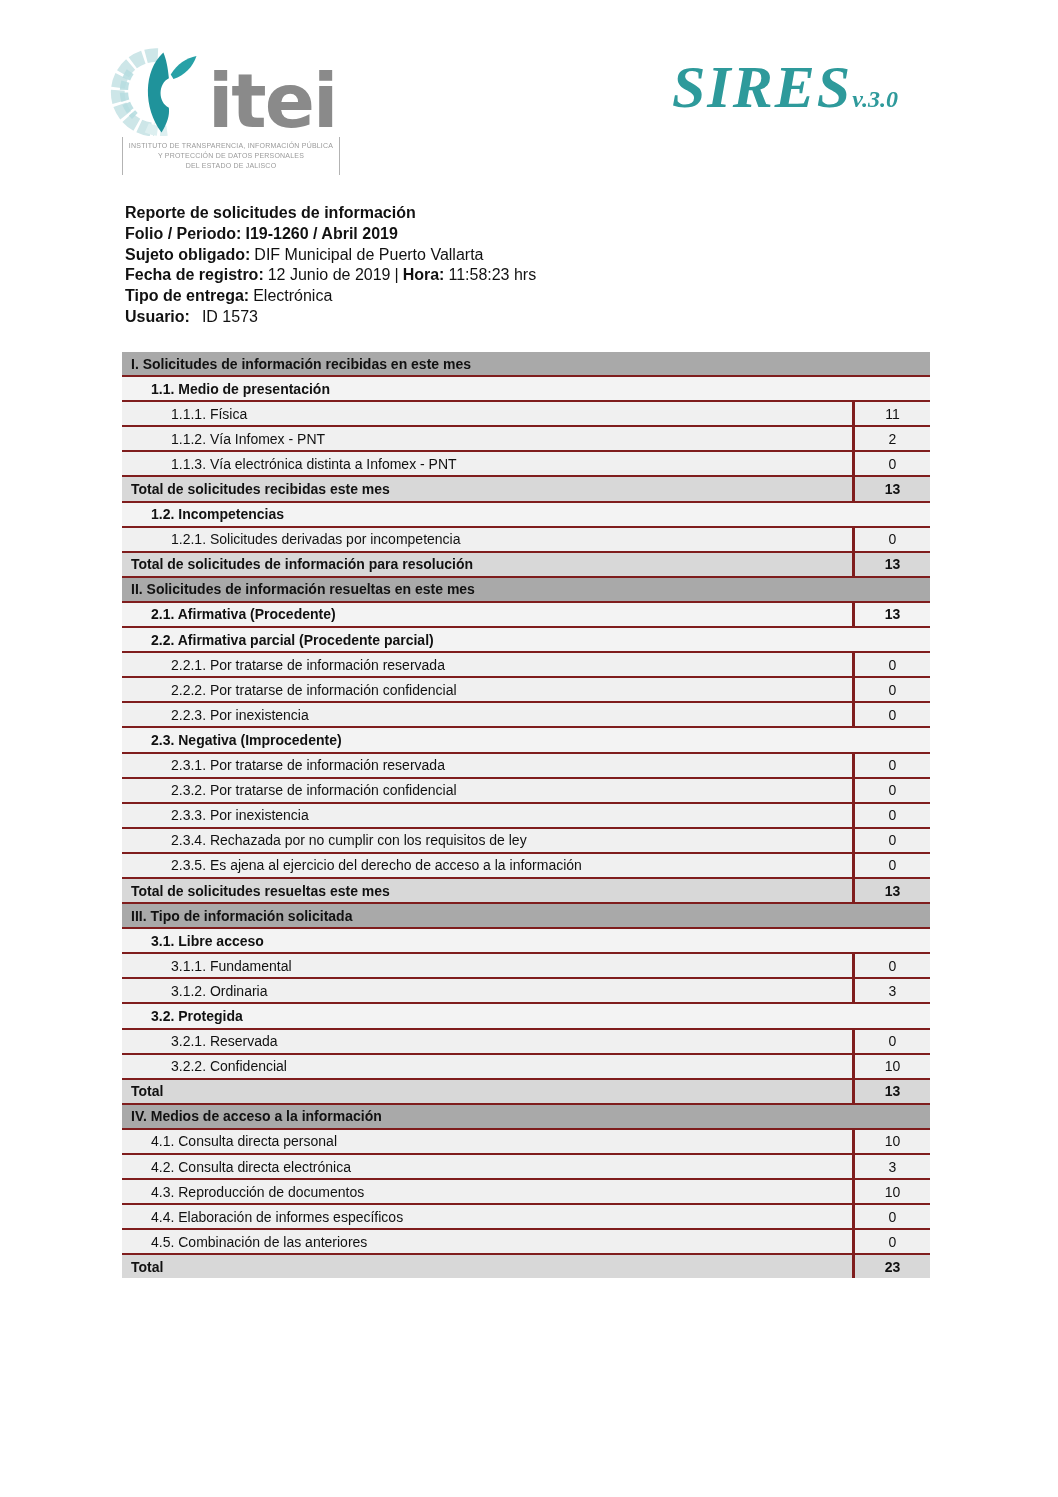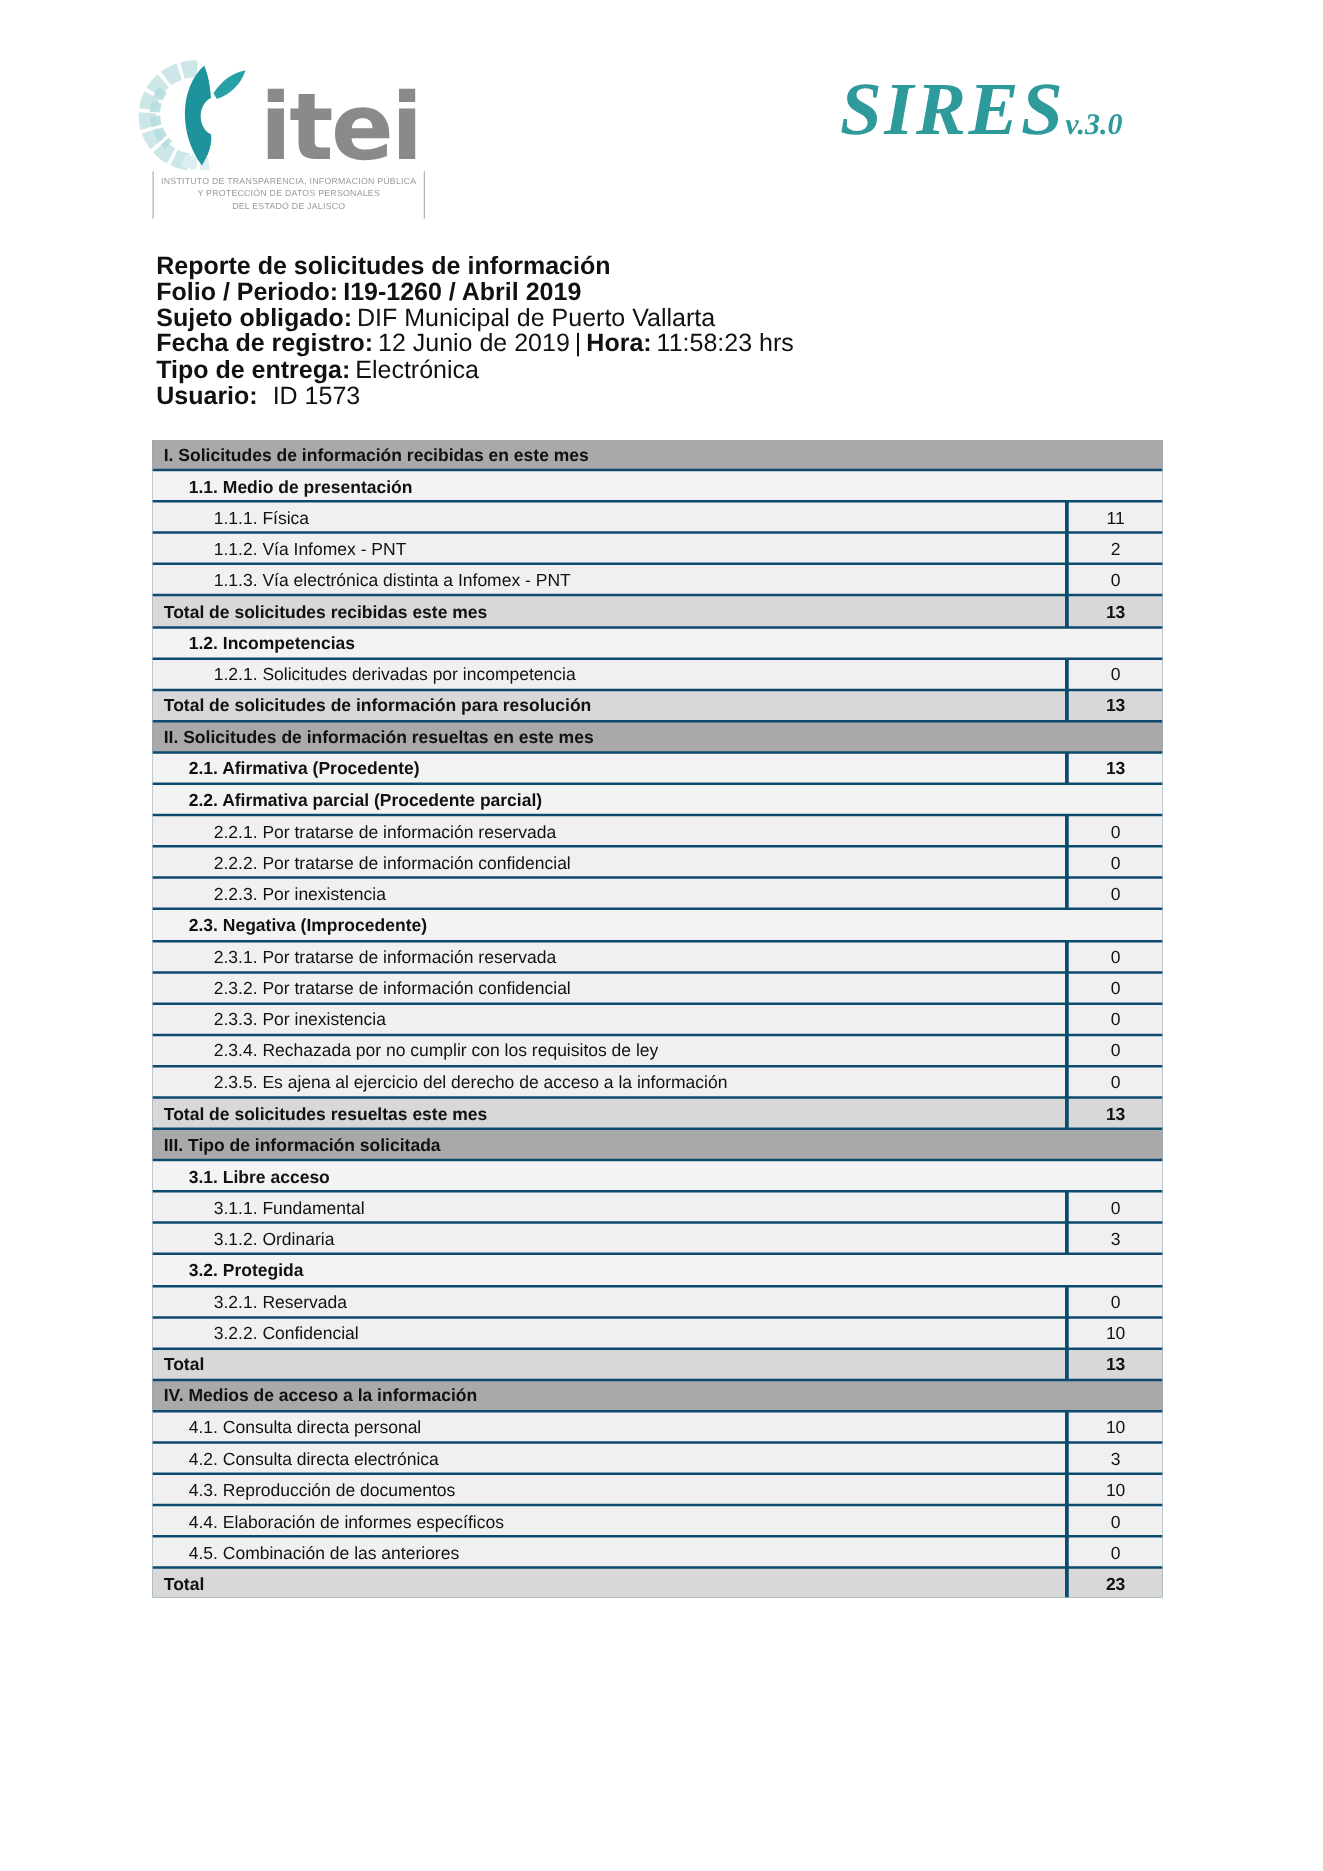--- a/index.html
+++ b/index.html
@@ -37,28 +37,28 @@
   .sires{
     position:absolute;left:672px;top:42px;width:336px;
     display:flex;align-items:baseline;justify-content:flex-start;
     font-family:"Liberation Serif", serif;font-style:italic;font-weight:bold;
     color:var(--teal);
   }
   .sires-main{font-size:60px;line-height:90px;letter-spacing:2px;}
   .sires-ver{font-size:24px;}
 
   
-  .report-header{position:absolute;left:125px;top:203px;font-size:20px;line-height:20.8px;}
+  .report-header{position:absolute;left:125px;top:203px;font-size:16px;line-height:20.8px;}
   .report-header .b{font-weight:bold;}
   .report-header .sep{font-weight:normal;padding:0 4px;}
 
   
   .report-table{
     position:absolute;left:122px;top:352px;width:808px;
-    display:flex;flex-direction:column;row-gap:2px;background:#0c4a6e;
+    display:flex;flex-direction:column;row-gap:2px;background:#7f1d1d;
     font-size:14px;
   }
   .row{display:flex;column-gap:3px;height:23.1px;flex:none;}
   .cell{display:flex;align-items:center;}
   .cell.label{flex:1;min-width:0;white-space:nowrap;}
   .cell.value{width:75px;justify-content:center;}
   .row.section .cell{background:var(--section-bg);font-weight:bold;}
   .row.sub .cell{background:var(--sub-bg);font-weight:bold;}
   .row.data .cell{background:var(--data-bg);font-weight:normal;}
   .row.total .cell{background:var(--total-bg);font-weight:bold;text-align:center;}

